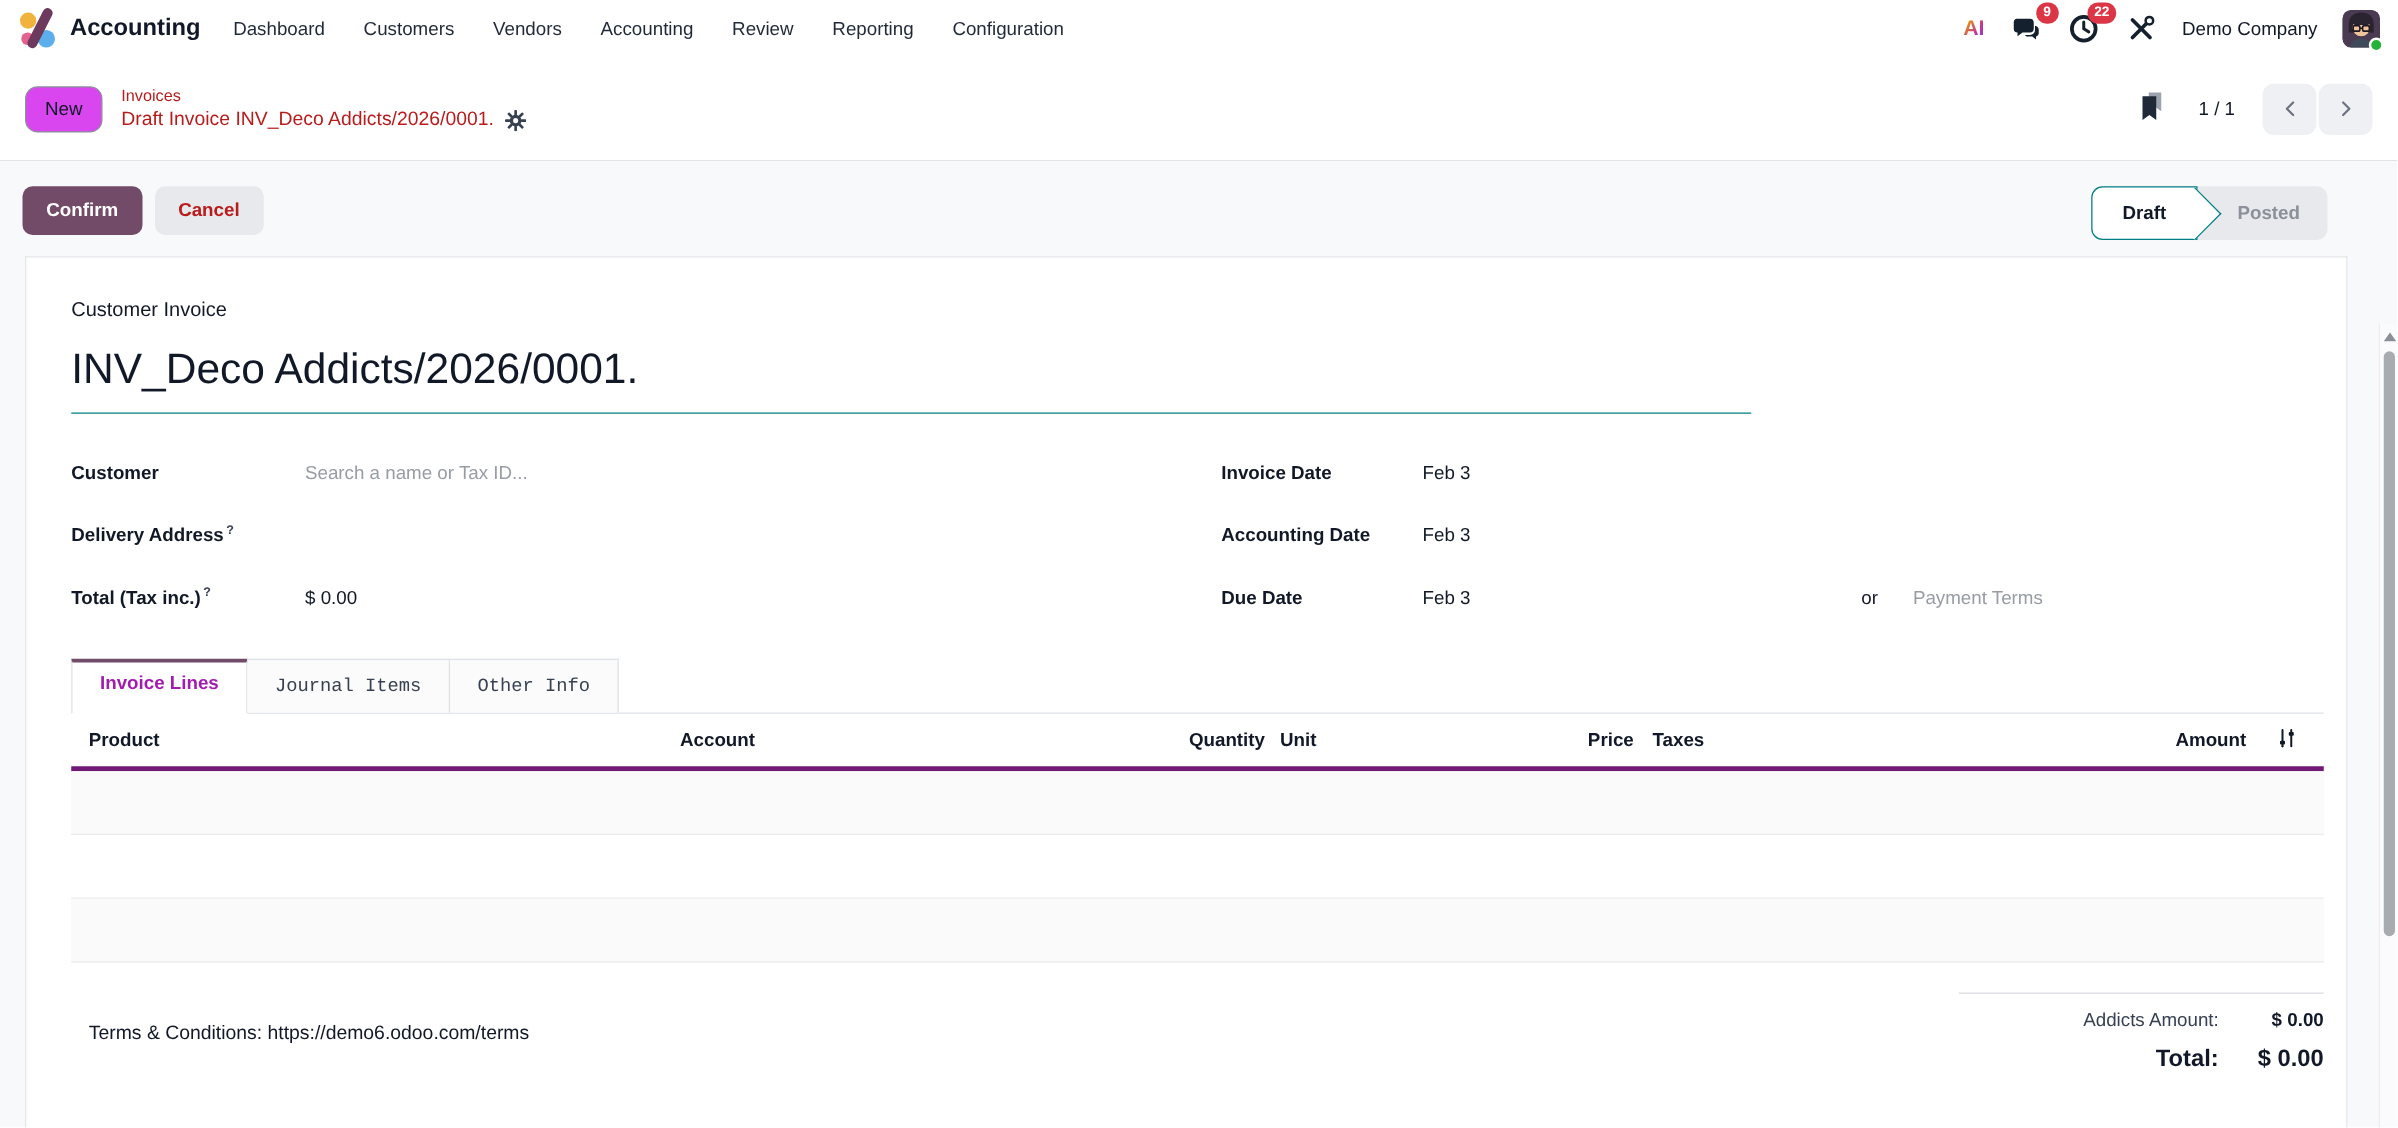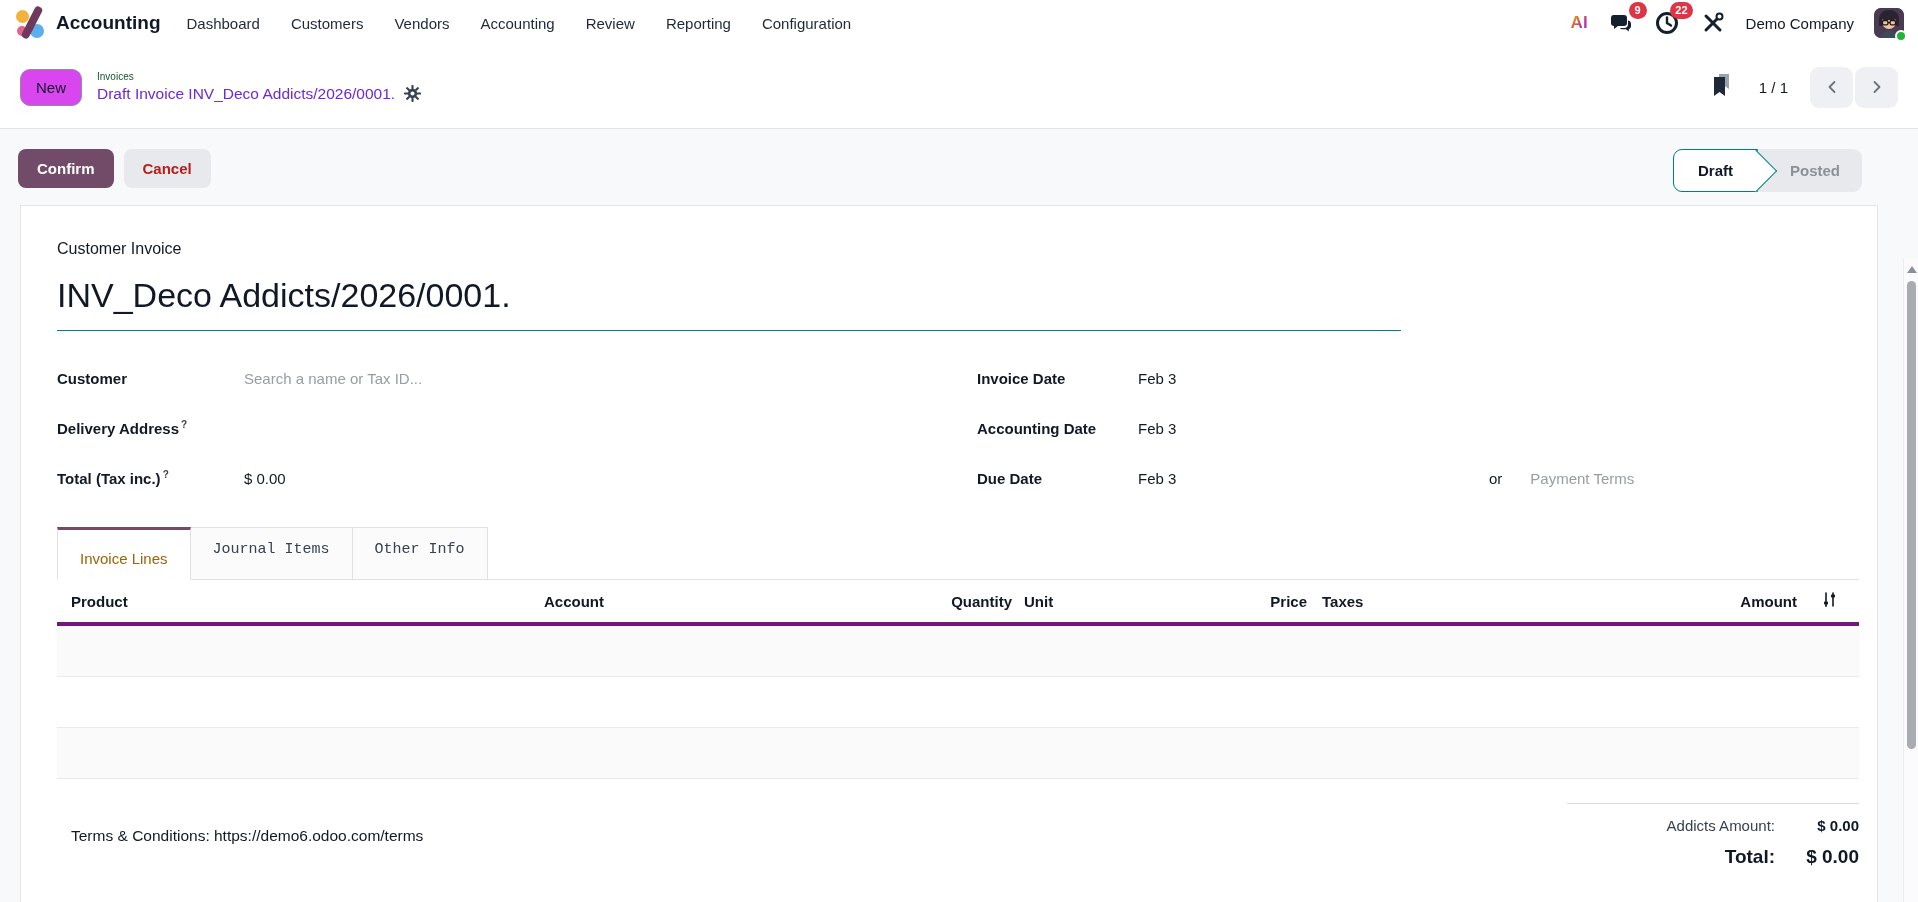--- a/index.html
+++ b/index.html
@@ -26,22 +26,22 @@
     font-weight:700; border-radius:10px; padding:2px 5px; min-width:18px; text-align:center; line-height:13px; }
   .company { font-size:15px; color:#111827; white-space:nowrap; }
   .avatar { width:30px; height:30px; border-radius:7px; position:relative; background:#4a3b52; overflow:visible; }
   .avatar svg { border-radius:7px; display:block; }
   .status-dot { position:absolute; right:-3px; bottom:-4px; width:12px; height:12px; border-radius:50%; background:#23b339; border:2px solid #fff; }
 
   
   .control-panel { display:flex; align-items:center; height:83px; padding:0 20px; background:#fff; border-bottom:1px solid #e2e4e8; }
   .new-btn { border:1px solid #8a8f98; border-radius:10px; background:#d946ef; padding:9px 15px; font-size:15px; color:#111827; cursor:pointer; margin-right:15px; font-family:inherit; }
   .bc { display:flex; flex-direction:column; gap:3px; }
-  .bc-parent { color:#14532d; font-size:10px; cursor:pointer; }
-  .bc-current { color:#6d28d9; font-size:15.5px; display:flex; align-items:flex-start; gap:9px; }
+  .bc-parent { color:#b91c1c; font-size:13px; cursor:pointer; }
+  .bc-current { color:#b91c1c; font-size:15.5px; display:flex; align-items:flex-end; gap:9px; }
   .cp-right { margin-left:auto; display:flex; align-items:center; }
   .bookmark { margin-right:26px; }
   .pager-count { font-size:15px; color:#111827; margin-right:22px; white-space:nowrap; }
   .pager-nav { display:flex; gap:2px; }
   .pager-btn { width:43px; height:41px; border-radius:9px; background:#eff0f3; border:none; display:flex; align-items:center; justify-content:center; cursor:pointer; }
 
   
   .content { position:relative; background:#f8f9fa; height:773px; padding-top:20px; }
   .action-row { display:flex; align-items:flex-start; padding:0 56px 0 18px; margin-bottom:13px; }
   .btn { font-family:inherit; font-size:15px; font-weight:700; border:none; border-radius:8px; padding:11px 19px; cursor:pointer; }
@@ -72,22 +72,22 @@
   input.f-input { border:none; outline:none; font-size:15px; color:#111827; width:430px; background:transparent; font-family:inherit; }
   input.f-input::placeholder { color:#979ca5; }
   input.f-input.pay { width:210px; }
   .or-label { font-size:15px; color:#111827; margin-right:28px; }
 
   
   .tabs { display:flex; margin-top:24px; border-bottom:1px solid #dee2e6; }
   .tab { padding:13px 22px 12px; font-size:15px; color:#374151; border:1px solid #dee2e6; border-bottom:none;
     background:#fbfbfc; cursor:pointer; margin-bottom:0; }
   .tab + .tab { border-left:none;font-family:Liberation Mono, monospace; }
-  .tab.active { background:#fff; border-top:3px solid #714B67; color:#a16207; padding-top:20px;
-    margin-bottom:-1px; border-bottom:1px solid #fff; }
+  .tab.active { background:#fff; border-top:3px solid #714B67; color:#a21caf; padding-top:8px;
+    margin-bottom:-1px; border-bottom:1px solid #fff;font-weight:bold; }
 
   
   .thead { display:grid; grid-template-columns:487px 378px 90px 220px 75px 330px 160px 64px;
     align-items:center; height:46px; border-bottom:4px solid #701a75; font-weight:700; font-size:15px; color:#111827; }
   .th { white-space:nowrap; }
   .th.pl { padding-left:14px; }
   .th.pl2 { padding-left:12px; }
   .th.pl3 { padding-left:15px; }
   .th.r { text-align:right; }
   .th.c { text-align:center; }

